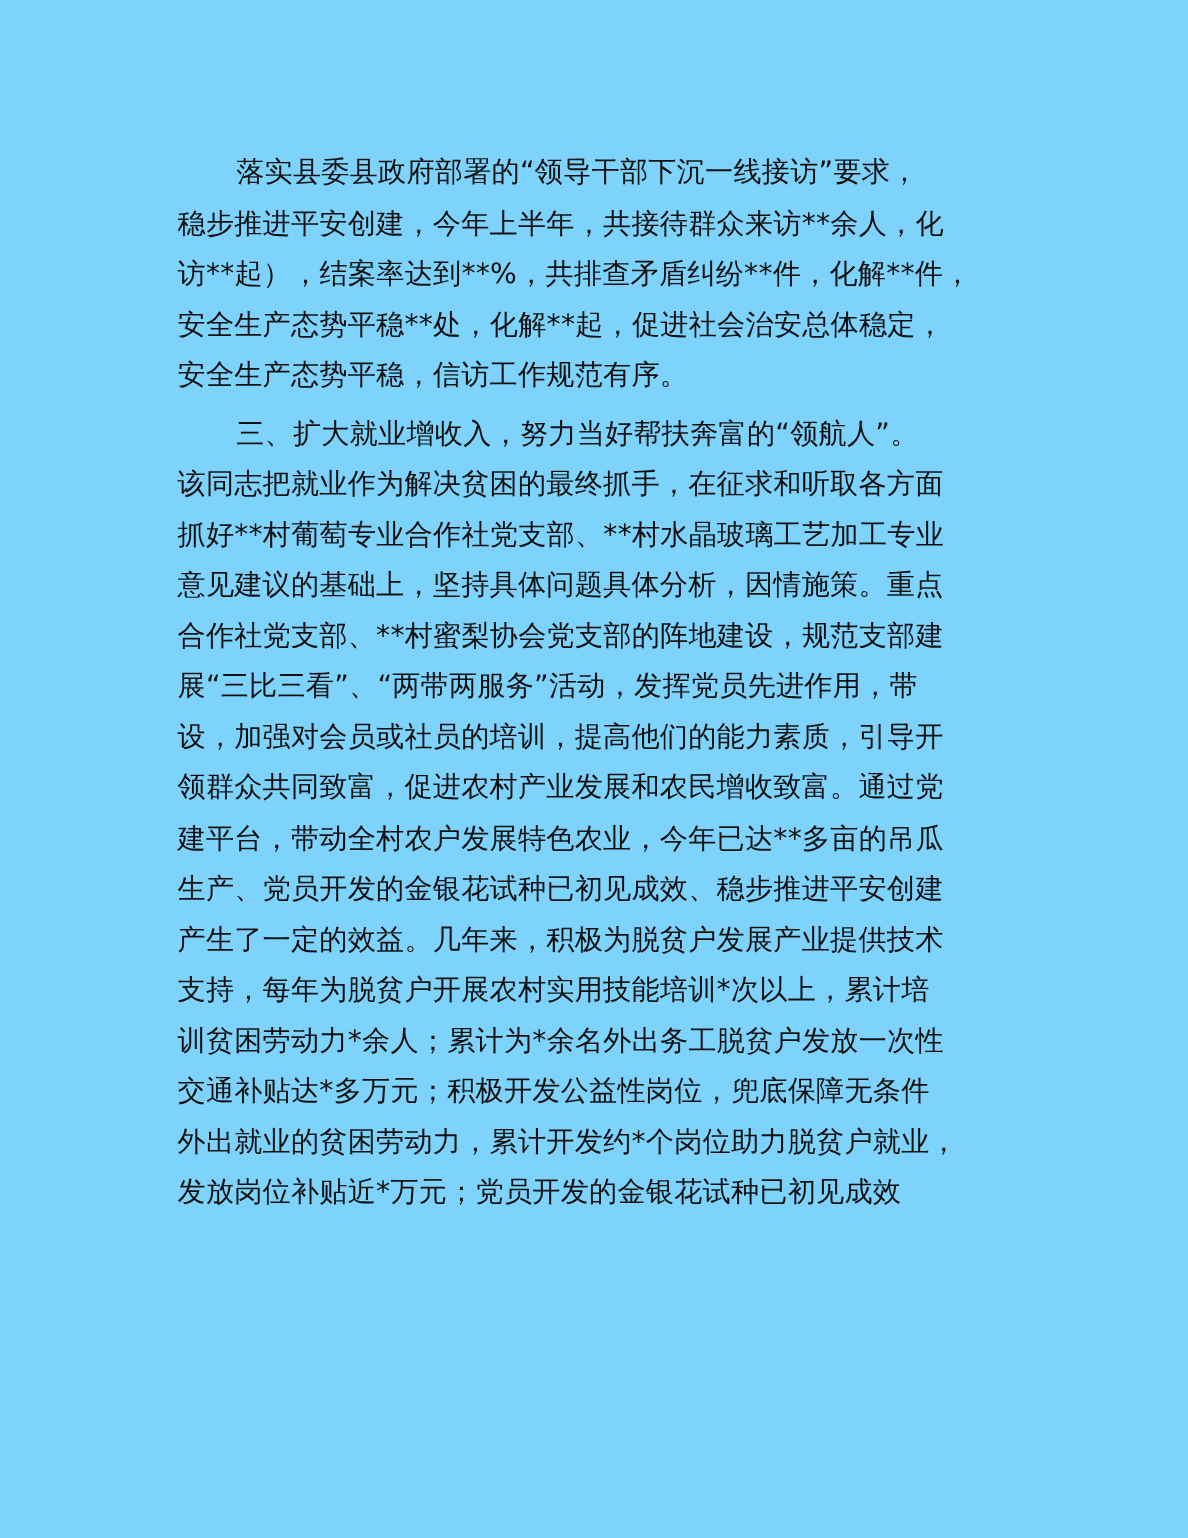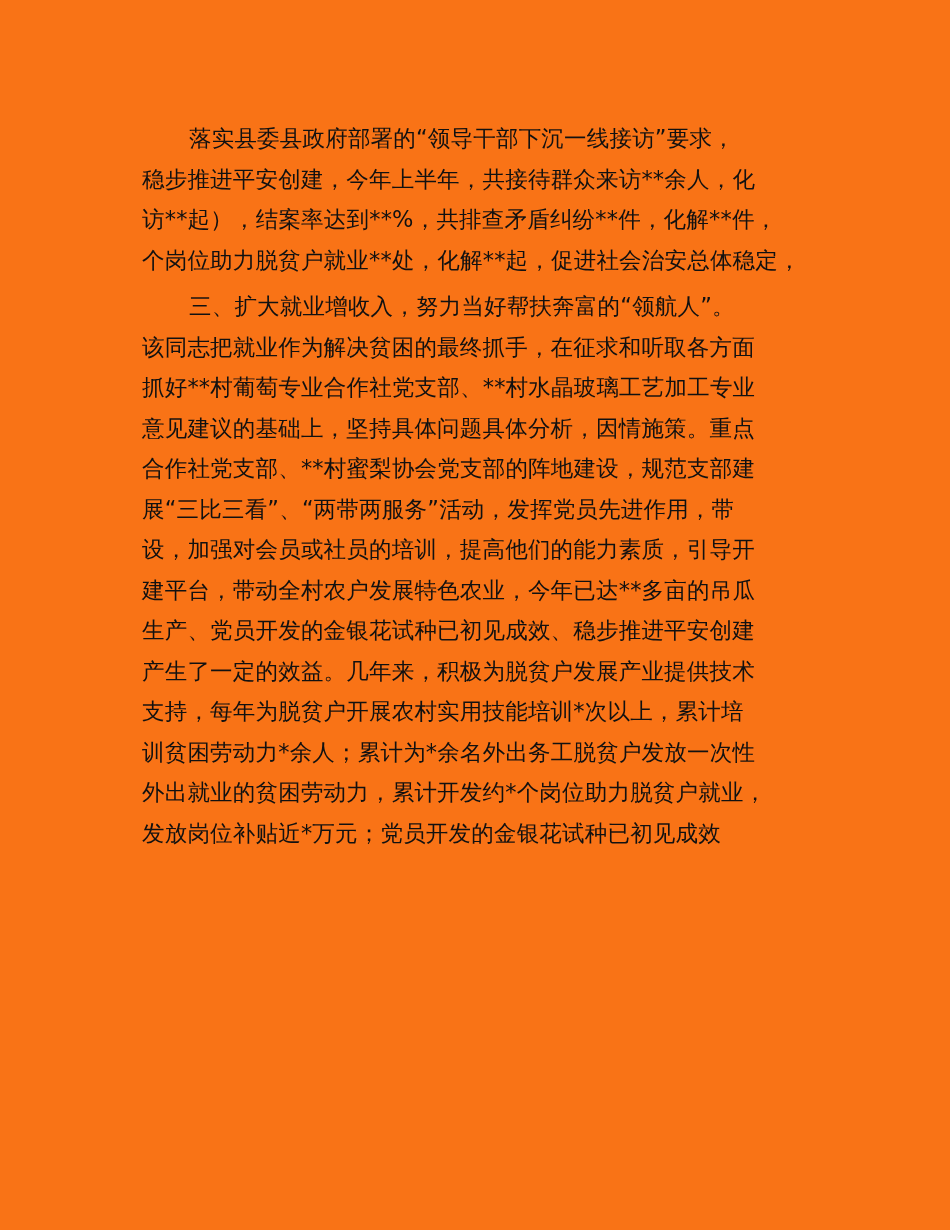--- a/index.html
+++ b/index.html
@@ -14,21 +14,21 @@
       overflow: hidden;
       font-family: "DejaVu Sans", "Liberation Sans", sans-serif;
       color: #111111;
     }
     .page {
       position: absolute;
       left: 0;
       top: 0;
       width: 950px;
       height: 1230px;
-      background: #f97316;
+      background: #7dd3fc;
     }
     .content {
       position: absolute;
       left: 142px;
       top: 118px;
       width: 700px;
     }
     .line {
       font-size: 22.5px;
       line-height: 40.5px;
@@ -46,36 +46,39 @@
 </head>
 <body>
 
 <div class="page">
   <div class="content">
 
     <div>
       <div class="line indent">落实县委县政府部署的“领导干部下沉一线接访”要求，</div>
       <div class="line">稳步推进平安创建，今年上半年，共接待群众来访**余人，化</div>
       <div class="line">访**起），结案率达到**%，共排查矛盾纠纷**件，化解**件，</div>
-      <div class="line">个岗位助力脱贫户就业**处，化解**起，促进社会治安总体稳定，</div>
+      <div class="line">安全生产态势平稳**处，化解**起，促进社会治安总体稳定，</div>
+      <div class="line">安全生产态势平稳，信访工作规范有序。</div>
     </div>
 
     <div class="para-gap"></div>
 
     <div>
       <div class="line indent">三、扩大就业增收入，努力当好帮扶奔富的“领航人”。</div>
       <div class="line">该同志把就业作为解决贫困的最终抓手，在征求和听取各方面</div>
       <div class="line">抓好**村葡萄专业合作社党支部、**村水晶玻璃工艺加工专业</div>
       <div class="line">意见建议的基础上，坚持具体问题具体分析，因情施策。重点</div>
       <div class="line">合作社党支部、**村蜜梨协会党支部的阵地建设，规范支部建</div>
       <div class="line">展“三比三看”、“两带两服务”活动，发挥党员先进作用，带</div>
       <div class="line">设，加强对会员或社员的培训，提高他们的能力素质，引导开</div>
+      <div class="line">领群众共同致富，促进农村产业发展和农民增收致富。通过党</div>
       <div class="line">建平台，带动全村农户发展特色农业，今年已达**多亩的吊瓜</div>
       <div class="line">生产、党员开发的金银花试种已初见成效、稳步推进平安创建</div>
       <div class="line">产生了一定的效益。几年来，积极为脱贫户发展产业提供技术</div>
       <div class="line">支持，每年为脱贫户开展农村实用技能培训*次以上，累计培</div>
       <div class="line">训贫困劳动力*余人；累计为*余名外出务工脱贫户发放一次性</div>
+      <div class="line">交通补贴达*多万元；积极开发公益性岗位，兜底保障无条件</div>
       <div class="line">外出就业的贫困劳动力，累计开发约*个岗位助力脱贫户就业，</div>
       <div class="line">发放岗位补贴近*万元；党员开发的金银花试种已初见成效</div>
     </div>
 
   </div>
 </div>
 
 </body></html>

